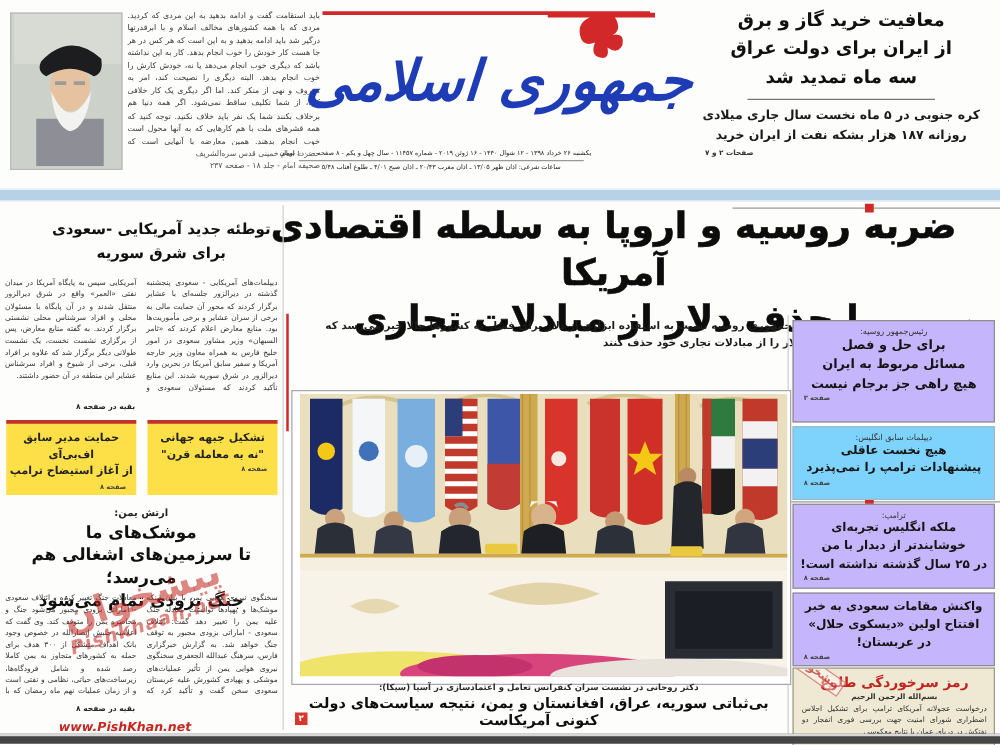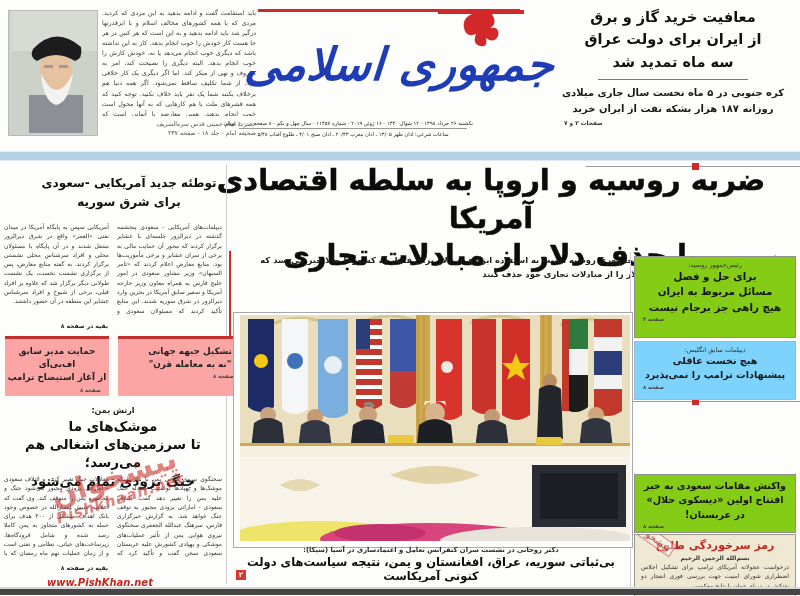--- a/index.html
+++ b/index.html
@@ -37,43 +37,43 @@
   .vdiv{width:1px;background:#cfcfcf;}
   
   .sep{height:1px;background:#9a9a9a;position:relative;}
   .sep .sq{position:absolute;left:50%;top:-3px;width:7px;height:7px;margin-left:-3px;background:#d2282a;}
   .lc-sep1{left:4px;top:166px;width:218px;}
   .consp-title{left:20px;top:174px;width:218px;font-size:12px;font-weight:bold;color:#111;line-height:1.55;}
   .consp-body{left:4px;top:222px;width:218px;height:98px;font-size:6px;line-height:1.55;color:#333;
               column-count:2;column-gap:8px;overflow:hidden;}
   .more{font-size:6px;font-weight:bold;color:#222;}
   .consp-more{left:8px;top:322px;width:100px;}
-  .graybox{background:#fca5a5;border-top:3px solid #c2302c;height:51px;padding-top:6px;}
+  .graybox{background:#fde047;border-top:3px solid #c2302c;height:51px;padding-top:6px;}
   .gb-title{font-size:8.8px;font-weight:bold;color:#222;line-height:1.5;text-align:center;}
   .gb-page{font-size:5.3px;color:#444;text-align:right;padding:2px 8px 0 0;font-weight:bold;}
-  .gb-right{left:118px;top:336px;width:104px;padding-left:20px;}
+  .gb-right{left:118px;top:336px;width:104px;}
   .gb-left{left:5px;top:336px;width:104px;}
   .lc-sep2{left:4px;top:400px;width:218px;}
   .yemen-kicker{left:4px;top:406px;width:218px;font-size:8px;font-weight:bold;color:#222;}
   .yemen-hl{left:4px;top:417px;width:218px;font-size:13.5px;font-weight:bold;color:#101010;line-height:1.35;}
   .yemen-body{left:4px;top:474px;width:218px;height:88px;font-size:6px;line-height:1.55;color:#333;
               column-count:2;column-gap:8px;overflow:hidden;}
   .yemen-more{left:8px;top:564px;width:100px;}
   .wm-diag{left:6px;top:462px;width:220px;transform:rotate(-18deg);color:rgba(195,35,30,0.55);
            font-size:30px;font-weight:bold;text-align:center;pointer-events:none;line-height:1.0;}
   .wm-diag .lat{font-size:15px;letter-spacing:1px;display:block;font-style:italic;}
   .wm-url{left:5px;top:577px;font-size:10px;font-weight:bold;color:#c4271f;font-style:italic;direction:ltr;margin-left:42px;}
   
   .photo-frame{left:233px;top:312px;width:394px;height:230px;border:1px solid #a8a8a8;background:#fff;padding:2px;}
   .caption-kicker{left:233px;top:546px;width:396px;font-size:6.8px;font-weight:bold;color:#2a2a2a;}
   .caption-main{left:233px;top:555px;width:396px;font-size:11.5px;font-weight:bold;color:#0e0e0e;}
   .page-badge{left:236px;top:570px;width:10px;height:10px;background:#d9372b;color:#fff;font-size:7px;
               line-height:10px;text-align:center;font-weight:bold;}
   
-  .rc-box{left:634px;width:160px;border:1px solid #8f8f8f;background:#84cc16;padding-top:4px;}
+  .rc-box{left:634px;width:160px;border:1px solid #8f8f8f;background:#c4b5fd;padding-top:4px;}
   .rc-kicker{font-size:6.5px;color:#333;text-align:center;}
   .rc-line{font-size:10.3px;font-weight:bold;color:#151515;line-height:1.5;text-align:center;}
   .rc-page{font-size:5.3px;font-weight:bold;color:#444;text-align:left;padding:1px 0 2px 8px;}
   .rc1{top:256px;height:76px;}
   .rc2{top:341px;height:53px;background:#7dd3fc;border-color:#9fb7c6;}
   .rc2 .rc-line{font-size:9.6px;}
   .rc3{top:403px;height:62px;}
   .rc3 .rc-line{font-size:9.6px;}
   .rc4{top:474px;height:53px;}
   .rc4 .rc-line{font-size:9.6px;}
@@ -297,20 +297,27 @@
     <div class="rc-page">صفحه ۳</div>
   </div>
 
   <div class="abs rc-box rc2">
     <div class="rc-kicker">دیپلمات سابق انگلیس:</div>
     <div class="rc-line">هیچ نخست عاقلی</div>
     <div class="rc-line">پیشنهادات ترامپ را نمی‌پذیرد</div>
     <div class="rc-page">صفحه ۸</div>
   </div>
 
+  <div class="abs rc-box rc3">
+    <div class="rc-kicker">ترامپ:</div>
+    <div class="rc-line">ملکه انگلیس تجربه‌ای</div>
+    <div class="rc-line">خوشایندتر از دیدار با من</div>
+    <div class="rc-line">در ۲۵ سال گذشته نداشته است!</div>
+    <div class="rc-page">صفحه ۸</div>
+  </div>
 
   <div class="abs rc-box rc4">
     <div class="rc-line">واکنش مقامات سعودی به خبر</div>
     <div class="rc-line">افتتاح اولین «دیسکوی حلال»</div>
     <div class="rc-line">در عربستان!</div>
     <div class="rc-page">صفحه ۸</div>
   </div>
 
   <div class="abs rc-box rc5">
     <div class="rc5-stamp">پیشخوان</div>

